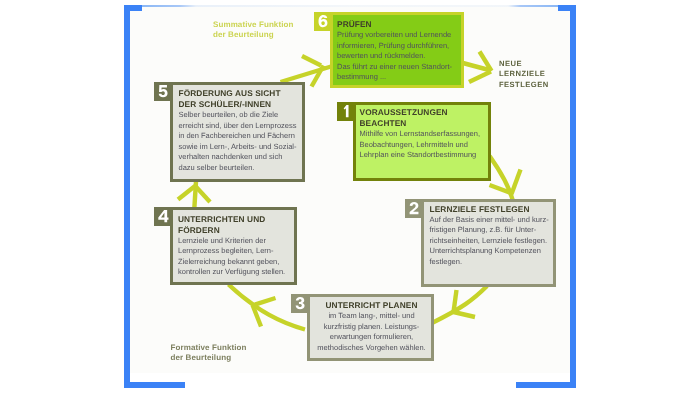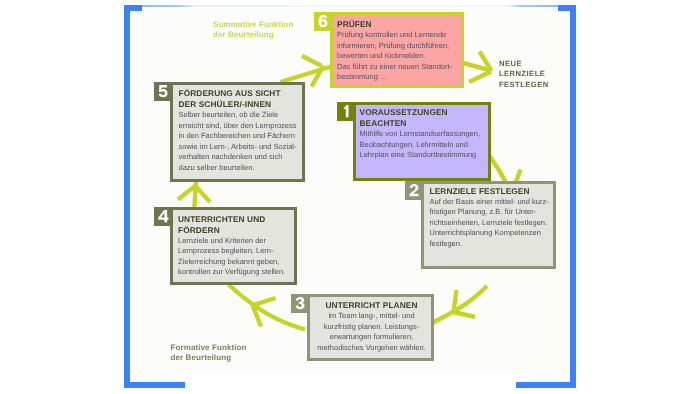--- a/index.html
+++ b/index.html
@@ -85,27 +85,27 @@
     <div>LERNZIELE</div>
     <div>FESTLEGEN</div>
   </div>
 
   <div class="box" style="left:314px;top:12px;width:149px;height:75px;">
     <div class="badge" style="width:19px;height:19px;background:#c6d329;font-size:16px;">
       <svg class="dg" viewBox="0 0 11 12" width="13.2" height="12.2">
           <path fill="#ffffff" d="M5.3 0 C7.4 0 8.9 1.1 9.1 2.9 L6.5 2.9 C6.3 2.4 5.9 2.1 5.2 2.1 C4.0 2.1 3.3 3.1 3.2 5.0 C3.7 4.4 4.6 4.0 5.6 4.0 C7.8 4.0 9.3 5.5 9.3 7.9 C9.3 10.4 7.6 12 5.0 12 C2.2 12 0.5 10.0 0.5 6.3 C0.5 2.3 2.3 0 5.3 0 Z M5.0 6.2 C4.0 6.2 3.3 6.9 3.3 8.0 C3.3 9.1 4.0 9.8 5.0 9.8 C6.0 9.8 6.7 9.1 6.7 8.0 C6.7 6.9 6.0 6.2 5.0 6.2 Z"></path>
         </svg>
     </div>
-    <div class="panel" style="left:16px;top:0;width:134px;height:76px;border:3.2px solid #c6d329;background:#fca5a5;">
+    <div class="panel" style="left:16px;top:0;width:134px;height:76px;border:3.2px solid #c6d329;background:#84cc16;">
       <div class="inner" style="left:4px;top:4px;right:3px;">
         <div class="btitle" style="font-size:8.3px;line-height:11px;letter-spacing:.1px;">
           <div>PRÜFEN</div>
         </div>
         <div class="bbody" style="font-size:7.5px;line-height:10.5px;">
-          <div>Prüfung kontrollen und Lernende</div>
+          <div>Prüfung vorbereiten und Lernende</div>
           <div>informieren, Prüfung durchführen,</div>
           <div>bewerten und rückmelden.</div>
           <div>Das führt zu einer neuen Standort-</div>
           <div>bestimmung ...</div>
         </div>
       </div>
     </div>
   </div>
 
   <div class="box" style="left:154px;top:82px;width:150px;height:99px;">
@@ -131,36 +131,36 @@
       </div>
     </div>
   </div>
 
   <div class="box" style="left:337px;top:102px;width:153px;height:78px;">
     <div class="badge" style="width:19px;height:19px;background:#73820a;font-size:16px;">
       <svg class="dg" viewBox="0 0 11 12" width="13.2" height="12.2">
           <path fill="#ffffff" d="M2.6 3.4 L5.4 0 L7.4 0 L7.4 12 L4.8 12 L4.8 3.3 L3.7 4.4 Z"></path>
         </svg>
     </div>
-    <div class="panel" style="left:16px;top:0;width:138px;height:79px;border:3.2px solid #73820a;background:#c4b5fd;">
+    <div class="panel" style="left:16px;top:0;width:138px;height:79px;border:3.2px solid #73820a;background:#bef264;">
       <div class="inner" style="left:3.5px;top:2px;right:3px;">
         <div class="btitle" style="font-size:8.3px;line-height:11px;letter-spacing:.1px;">
           <div>VORAUSSETZUNGEN</div>
           <div>BEACHTEN</div>
         </div>
         <div class="bbody" style="font-size:7.5px;line-height:10.5px;">
           <div>Mithilfe von Lernstandserfassungen,</div>
           <div>Beobachtungen, Lehrmitteln und</div>
           <div>Lehrplan eine Standortbestimmung</div>
         </div>
       </div>
     </div>
   </div>
 
-  <div class="box" style="left:405px;top:181px;width:150px;height:75px;">
+  <div class="box" style="left:405px;top:199px;width:150px;height:75px;">
     <div class="badge" style="width:19px;height:19px;background:#929476;font-size:16px;">
       <svg class="dg" viewBox="0 0 11 12" width="13.2" height="12.2">
           <path fill="#ffffff" d="M0.7 3.6 C0.8 1.3 2.6 0 5.0 0 C7.4 0 9.2 1.3 9.2 3.4 C9.2 5.0 8.3 6.1 6.6 7.4 L4.0 9.5 L9.3 9.5 L9.3 12 L0.6 12 L0.6 9.8 L5.0 6.2 C6.1 5.3 6.5 4.6 6.5 3.7 C6.5 2.8 5.9 2.3 5.0 2.3 C4.0 2.3 3.4 2.9 3.3 4.0 Z"></path>
         </svg>
     </div>
     <div class="panel" style="left:16px;top:0;width:135px;height:88px;border:3.2px solid #929476;">
       <div class="inner" style="left:5.5px;top:1.5px;right:3px;">
         <div class="btitle" style="font-size:8.3px;line-height:11px;letter-spacing:.1px;">
           <div>LERNZIELE FESTLEGEN</div>
         </div>

